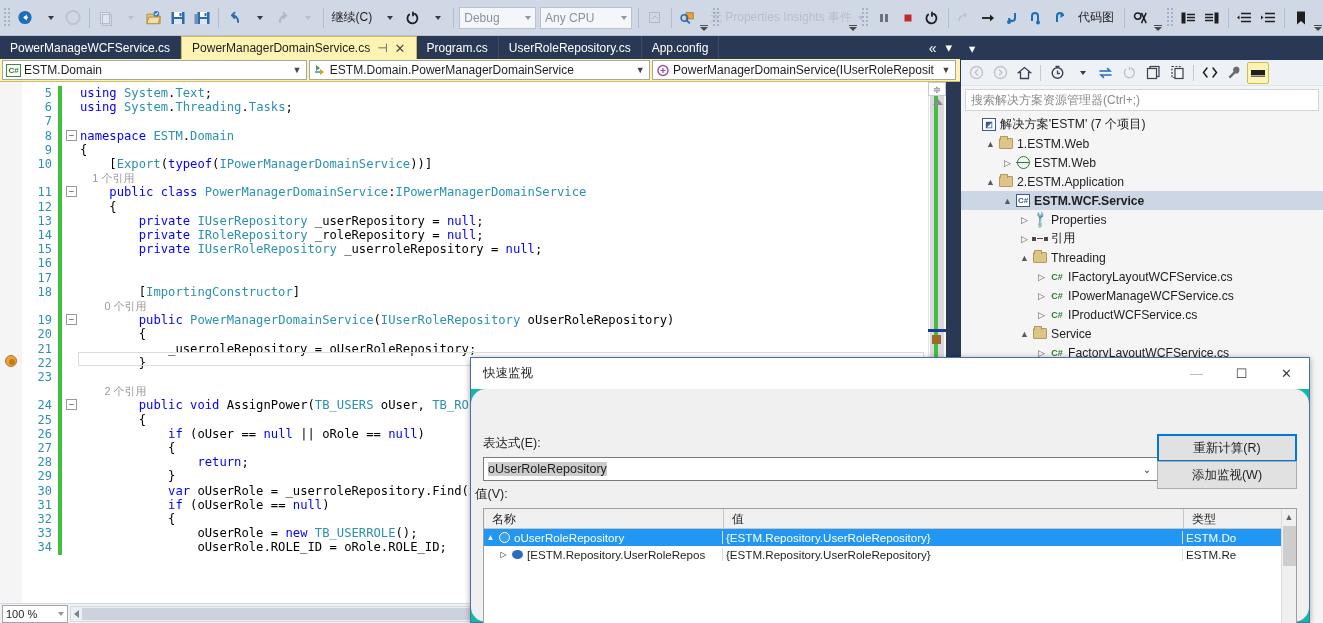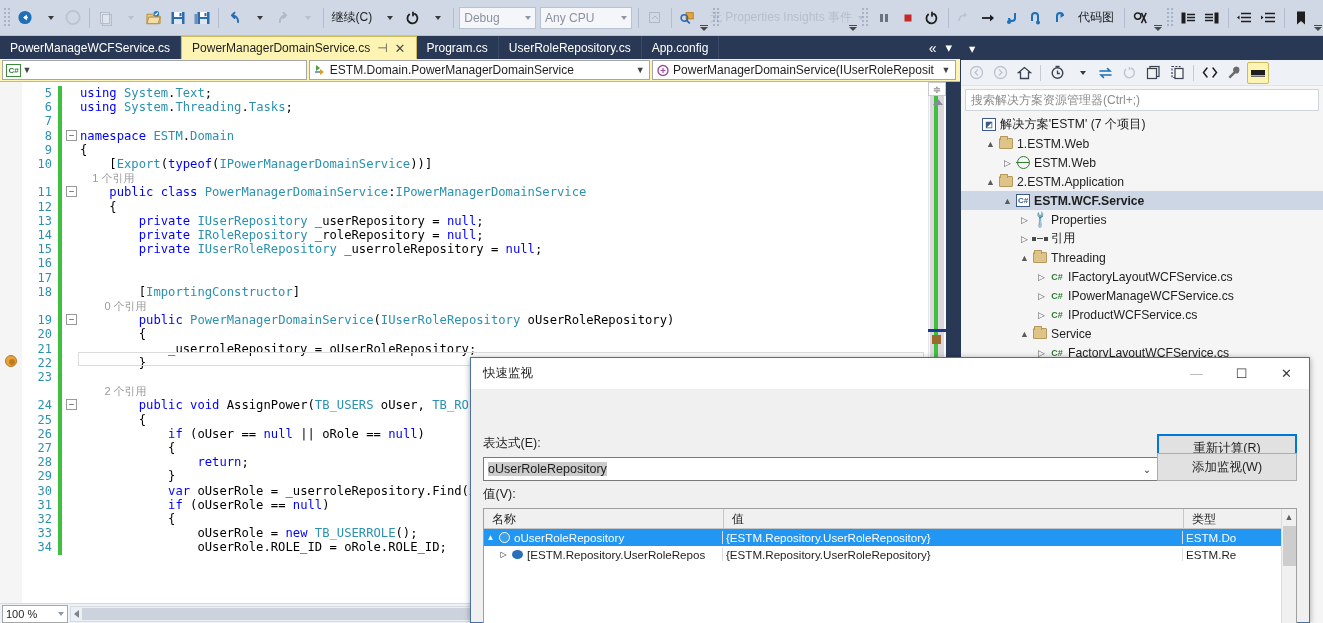--- a/index.html
+++ b/index.html
@@ -236,21 +236,21 @@
   }
   .qw-title {
     height: 31px; background: #ffffff; display: flex; align-items: center;
     padding-left: 12px; font-size: 12.5px; color: #1e1e1e;
   }
   .qw-title .tt { flex: 1; }
   .qw-wbtn { width: 45px; height: 31px; display: flex; align-items: center;
              justify-content: center; color: #3b3b3b; font-size: 13px; }
   .qw-wbtn.dis { color: #b4b4b4; }
   .qw-body { position: absolute; left: 0; top: 31px; right: 0; bottom: 0;
-             background: #f0f0f0; }
+             background: #f0f0f0; border-radius: 15px; }
   .qw-lbl { position: absolute; font-size: 12.5px; color: #1e1e1e; }
   .qw-expr {
     position: absolute; left: 12px; top: 68px; width: 676px; height: 24px;
     background: #ffffff; border: 1px solid #7a7a7a; display: flex; align-items: center;
     padding: 0 2px;
   }
   .qw-expr .val { flex: 1; font-size: 12.5px; color: #1e1e1e; padding-left: 2px; }
   .qw-expr .val span { background: #cccccc; }
   .qw-expr .arr { width: 18px; text-align: center; color: #3a3a3a; font-size: 10px; }
   .qw-btn {
@@ -561,20 +561,21 @@
     </div>
     <div class="tabstrip-right">
       <span style="font-size:14px">«</span>
       <span style="font-size:13px">▾</span>
     </div>
   </div>
 
   <div class="navbar">
     <div class="nav-combo" style="width:318px">
       <span class="ic-cs">C#</span>
+      <span class="nc-text">ESTM.Domain</span>
       <span class="nc-arrow">▼</span>
     </div>
     <div class="nav-combo" style="width:356px">
       <span style="flex:none;display:flex;">
         <svg width="14" height="13" viewBox="0 0 14 13">
             <path d="M3 1l4 3-4 3z" fill="#4a9e4a"></path>
             <path d="M7 5l4 3-4 3z" fill="#d9a02b"></path>
             <path d="M2 8h5" stroke="#2b6cb0" stroke-width="1.3"></path>
           </svg>
       </span>
@@ -810,24 +811,24 @@
     </div>
 
     <div class="qw-body">
       <div class="qw-lbl" style="left:12px; top:46px;">表达式(E):</div>
 
       <div class="qw-expr">
         <span class="val"><span>oUserRoleRepository</span></span>
         <span class="arr">⌄</span>
       </div>
 
-      <div class="qw-lbl" style="left:12px; top:97px;text-align:right;">值(V):</div>
+      <div class="qw-lbl" style="left:4px; top:97px;text-align:right;">值(V):</div>
 
       <div class="qw-btn primary" style="top:45px;">重新计算(R)</div>
-      <div class="qw-btn" style="top:64px;">添加监视(W)</div>
+      <div class="qw-btn" style="top:72px;">添加监视(W)</div>
 
       <div class="qw-grid">
         <div class="qw-ghead">
           <div class="c" style="width:240px">名称</div>
           <div class="c" style="width:460px">值</div>
           <div class="c" style="flex:1">类型</div>
         </div>
         <div id="qw-rows">
             <div class="qw-row sel">
               <span class="tri">▲</span>

